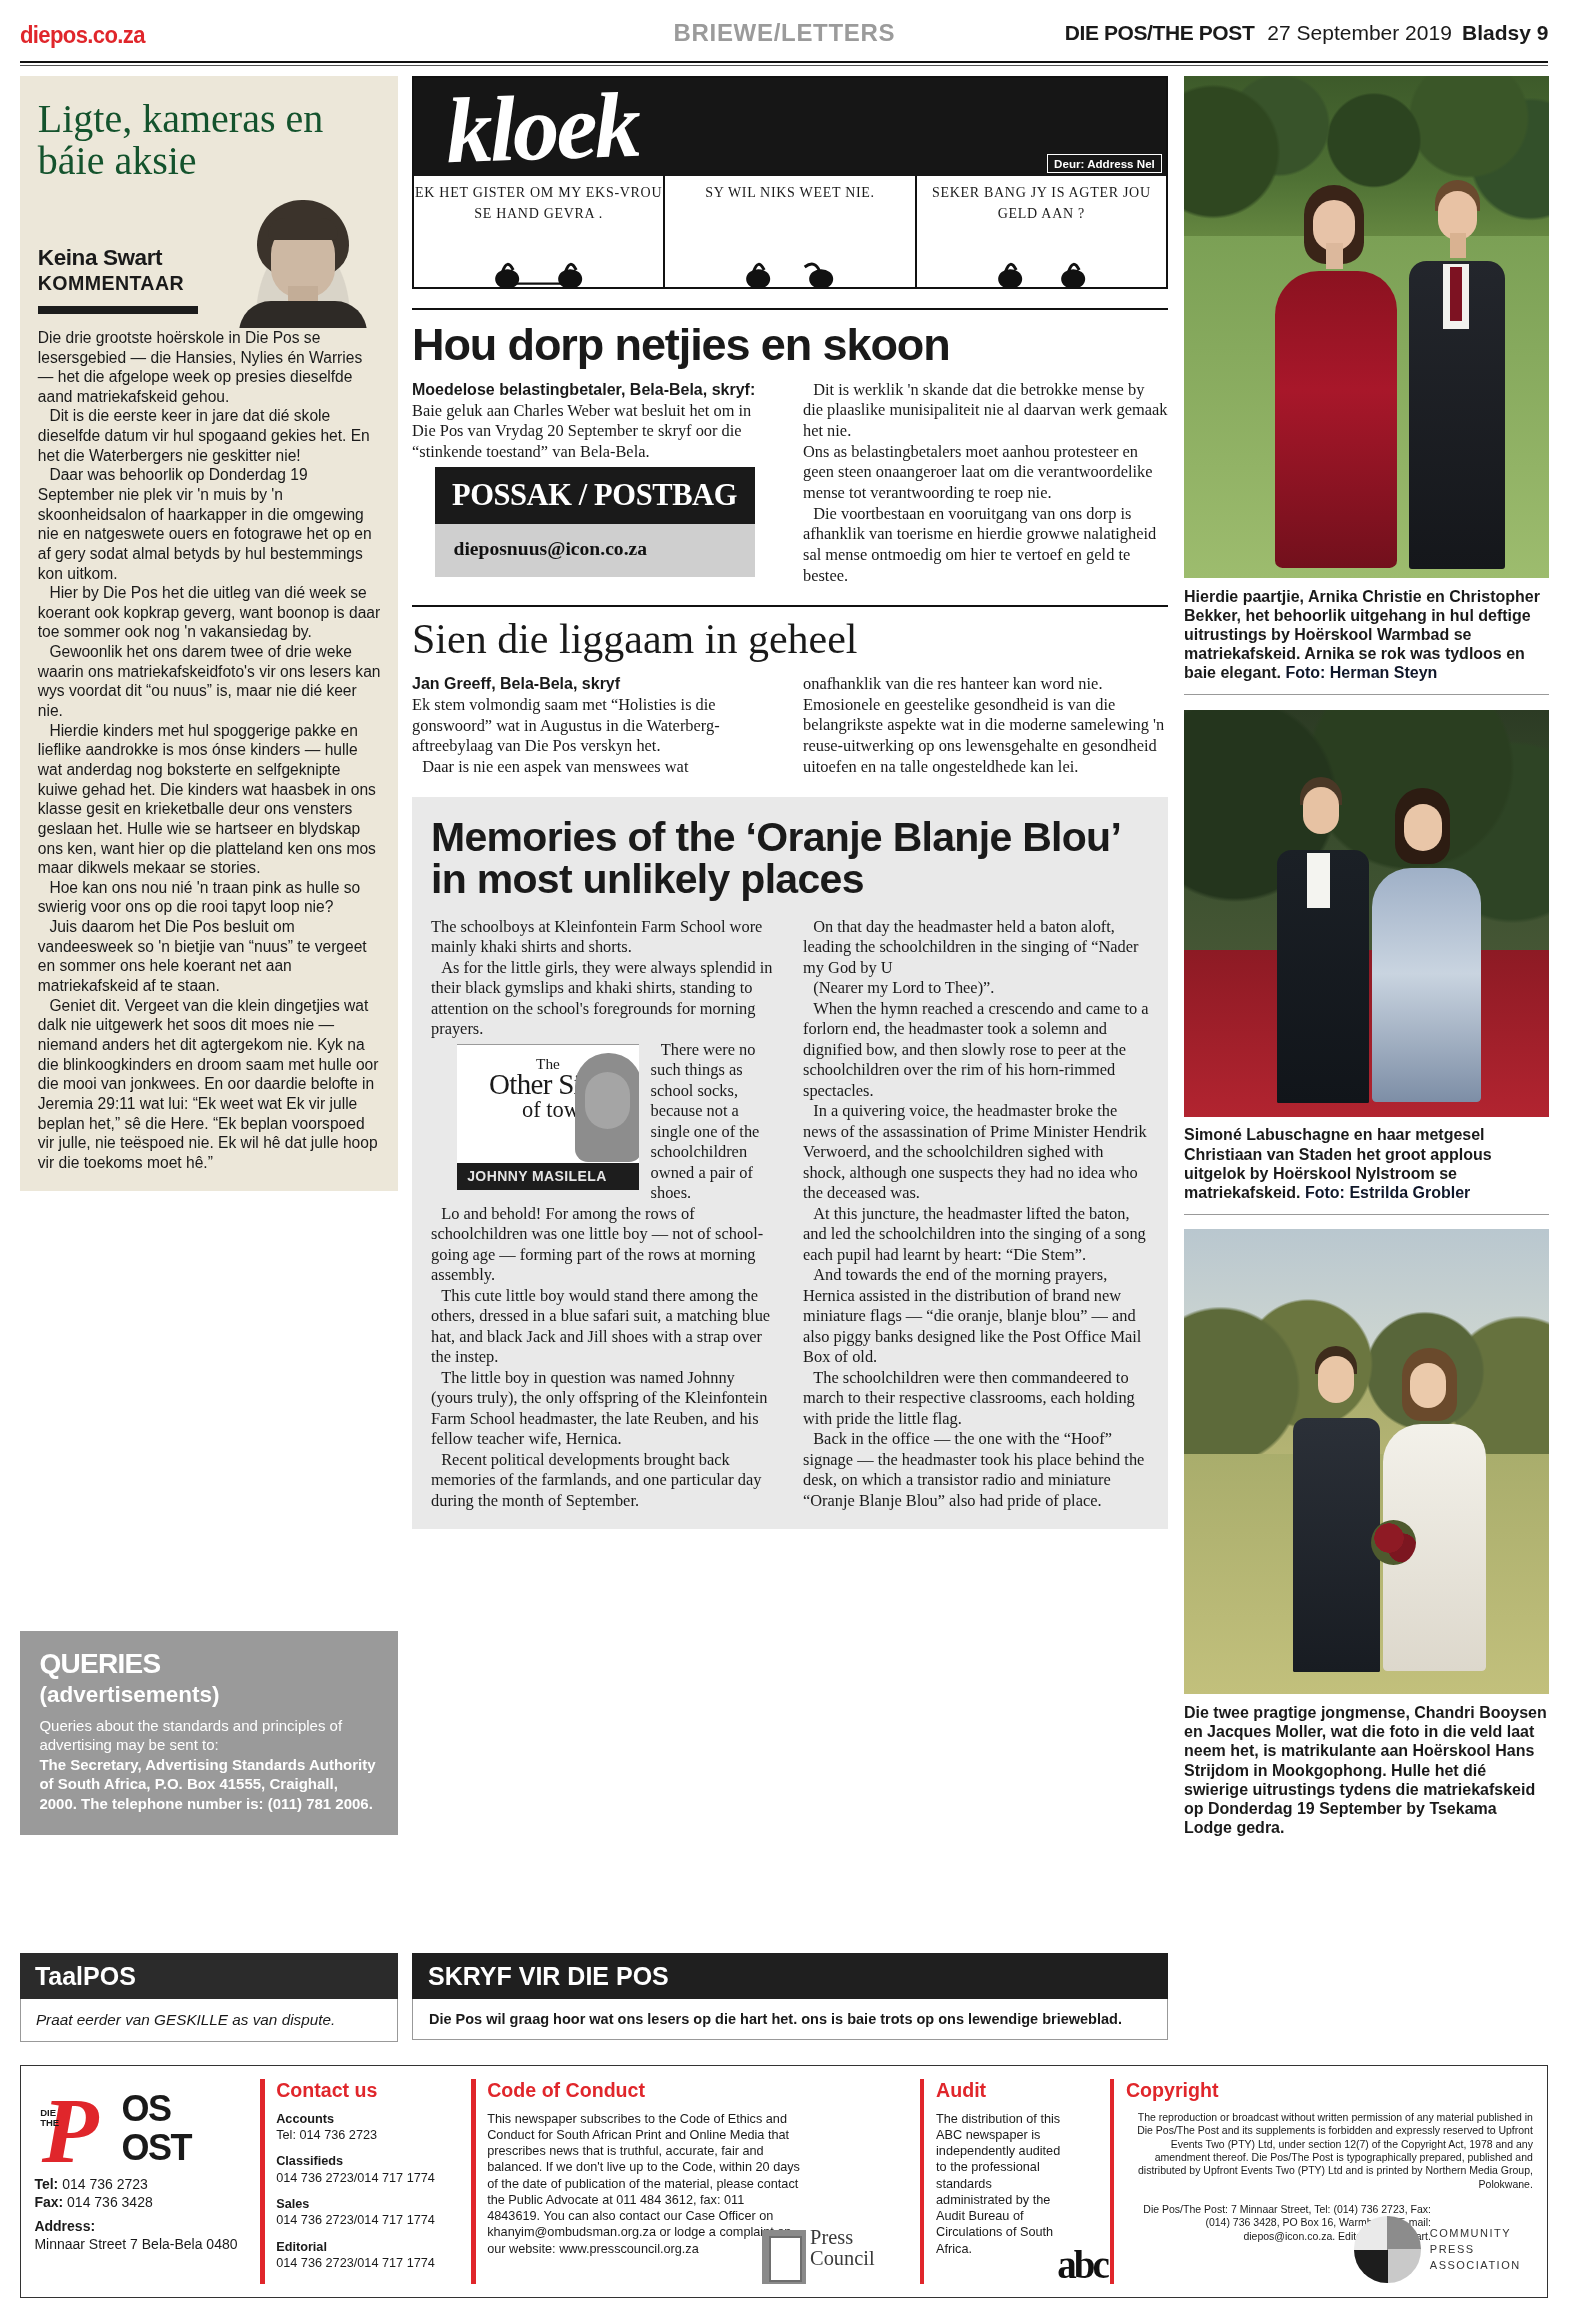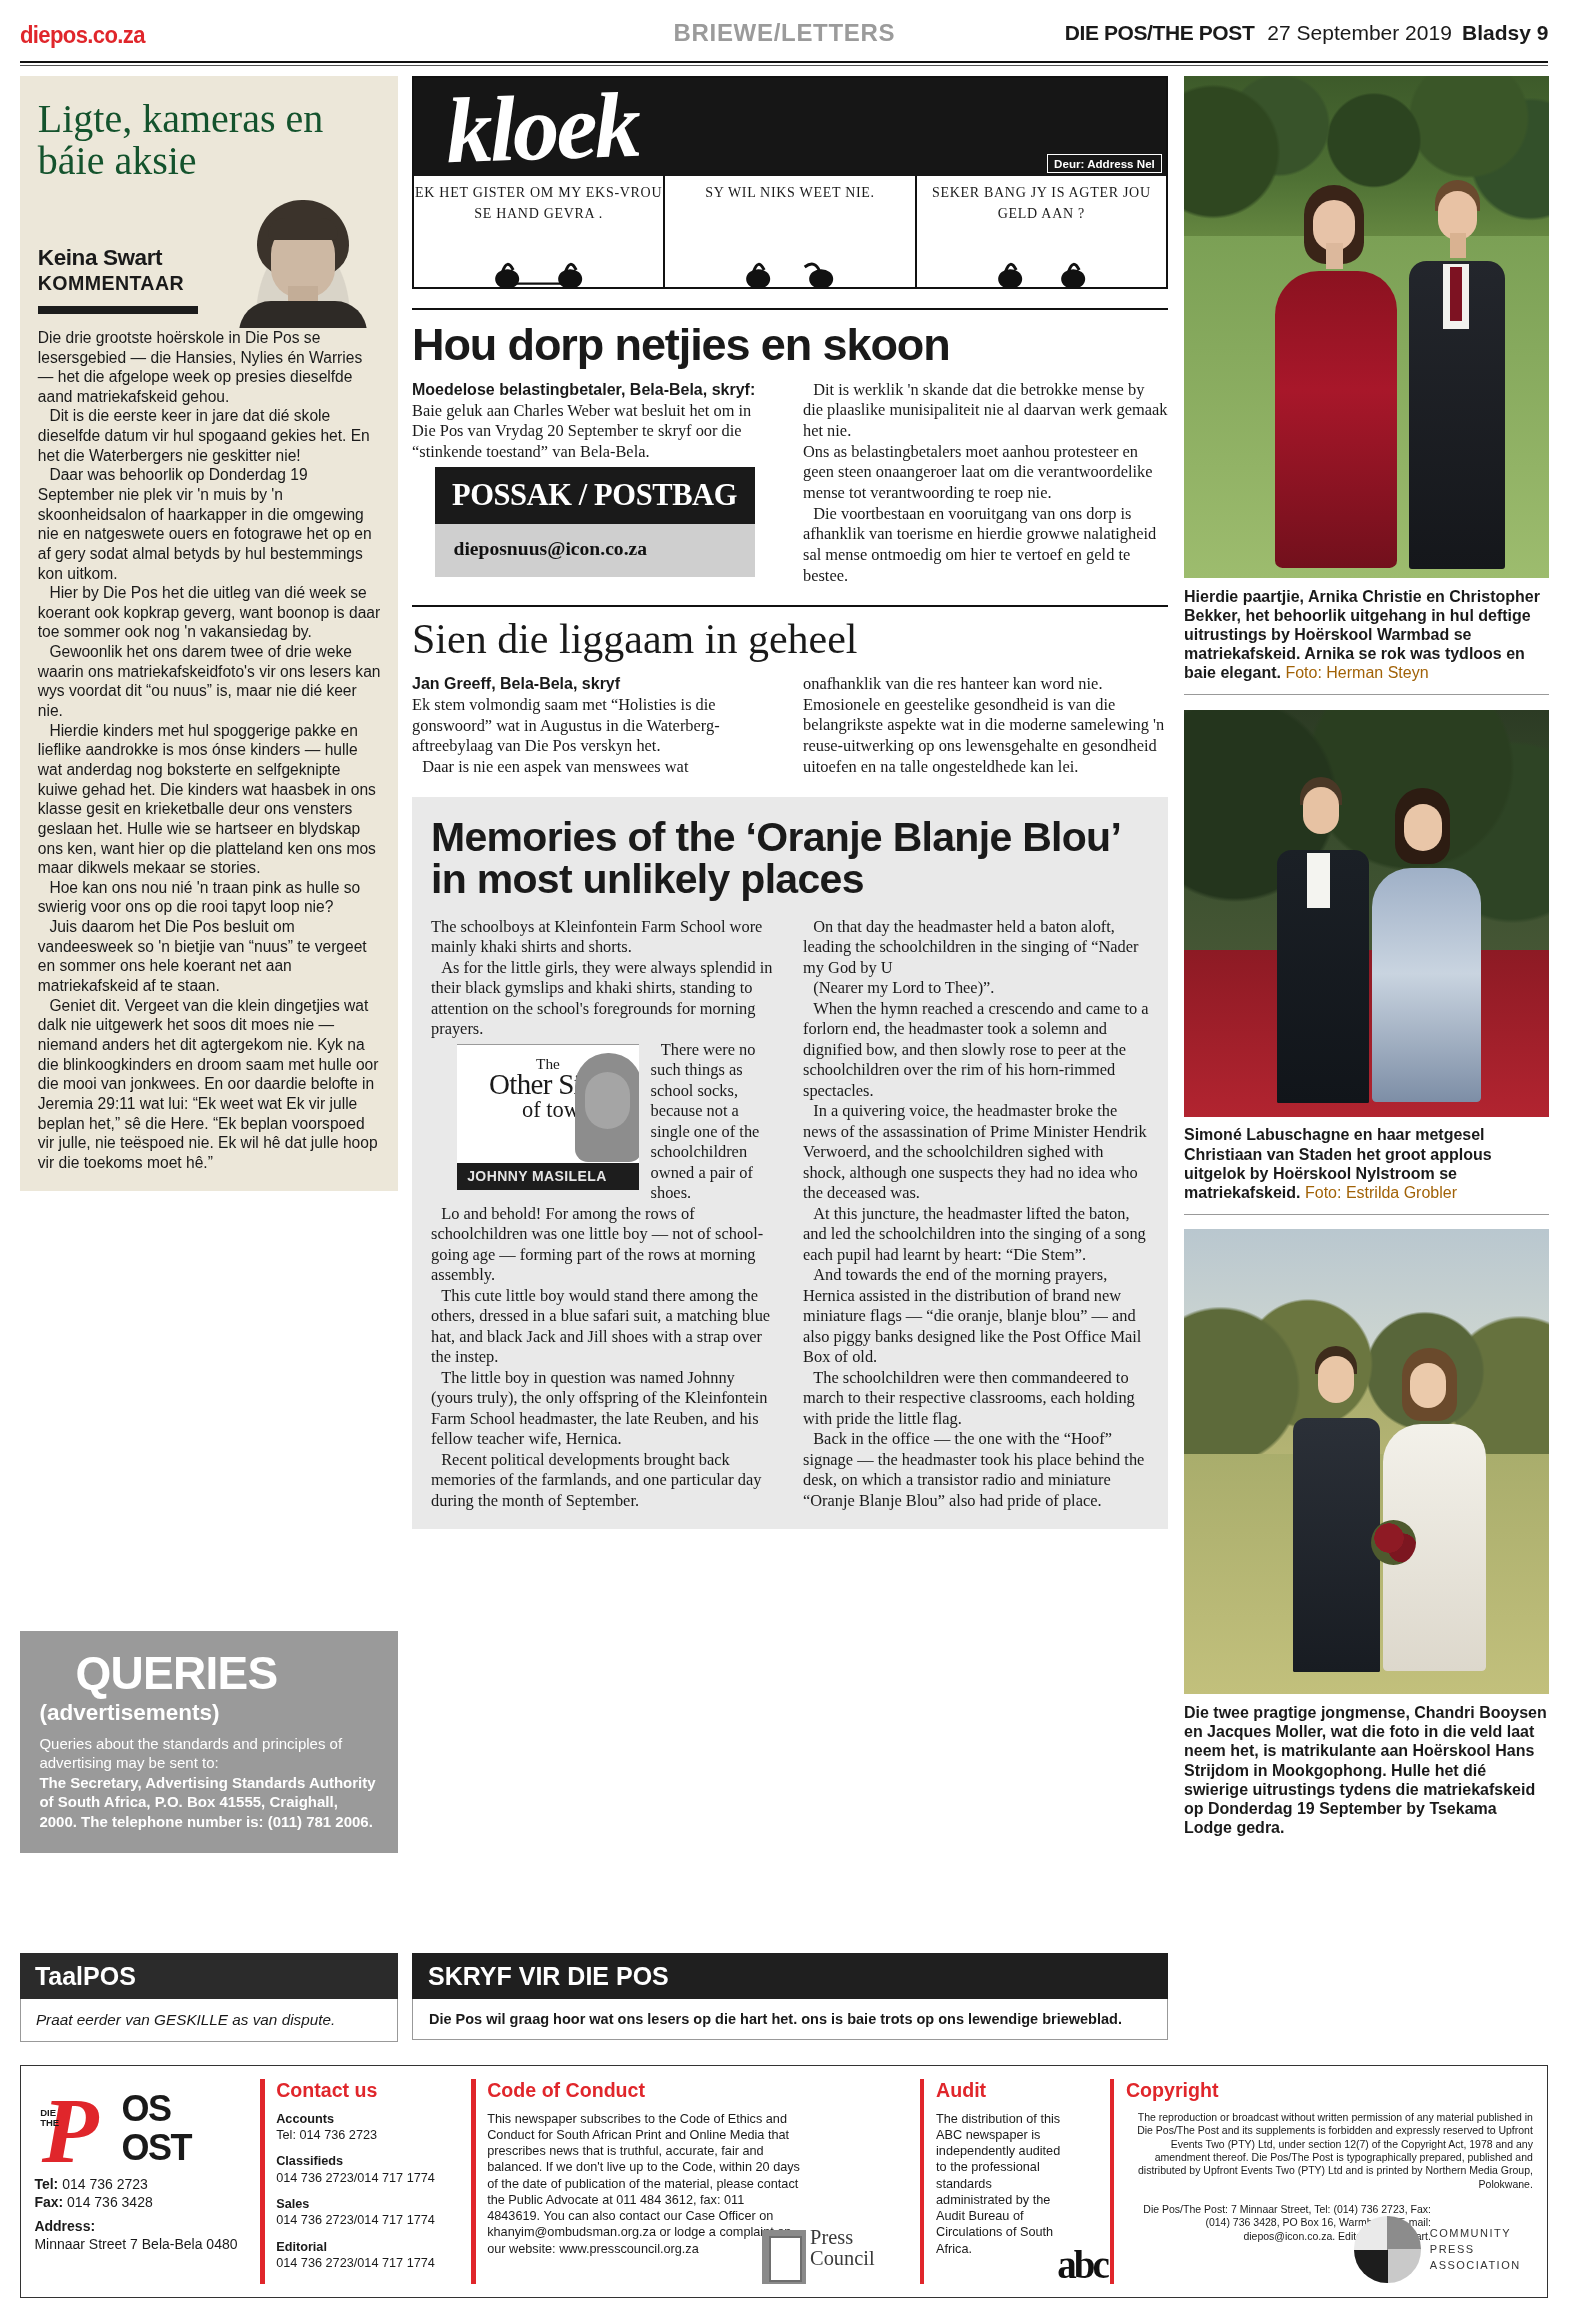--- a/index.html
+++ b/index.html
@@ -32,21 +32,21 @@
   .ap-neck{position:absolute;left:50%;top:96px;width:30.5px;height:22px;margin-left:-15.3px;background:#c3ad97;}
   .ap-body{position:absolute;left:50%;top:111px;width:128px;height:32px;margin-left:-64px;background:#2e2a26;border-radius:51px 51px 0 0;}
   .author-name{position:absolute;left:0;top:55px;font-size:22.5px;font-weight:bold;letter-spacing:-0.4px;}
   .author-role{position:absolute;left:0;top:82px;font-size:19.6px;font-weight:bold;letter-spacing:0.4px;}
   .author-bar{position:absolute;left:0;top:116px;width:160px;height:8px;background:#1c1c1c;}
   .lc-body p{font-family:"Liberation Sans",sans-serif;font-size:15.6px;line-height:1.26;margin:0;text-indent:0;}
   .lc-body p+p{text-indent:11.6px;}
 
   
   .queries{position:absolute;left:20.4px;top:1631px;width:378px;background:#9a9a9a;color:#fff;box-sizing:border-box;padding:19px 19px 22px 19px;}
-  .q-title{font-size:46px;font-weight:bold;letter-spacing:-0.7px;line-height:1;margin-left:36px;}
+  .q-title{font-size:28px;font-weight:bold;letter-spacing:-0.7px;line-height:1;}
   .q-sub{font-size:22.5px;font-weight:bold;margin-top:4.4px;}
   .q-text{font-size:15px;line-height:1.3;margin-top:7.3px;}
   .q-bold{font-size:15px;line-height:1.3;font-weight:bold;}
 
   
   .taalpos{position:absolute;left:20.4px;top:1953px;width:378px;}
   .tp-head{background:#2b2b2b;color:#fff;font-size:25px;font-weight:bold;padding:8.7px 14.5px;box-sizing:border-box;}
   .tp-body{border:0.7px solid #999;border-top:0;font-size:15.3px;padding:11.6px 14.5px;box-sizing:border-box;font-style:italic;}
 
   
@@ -97,21 +97,21 @@
 
   
   .skryf{position:absolute;left:412px;top:1953px;width:756px;}
   .sk-head{background:#1f1f1f;color:#fff;font-size:25px;font-weight:bold;padding:8.7px 16px;box-sizing:border-box;}
   .sk-body{border:0.7px solid #999;border-top:0;font-size:14.5px;font-weight:bold;padding:11.6px 16px;box-sizing:border-box;}
 
   
   .rcol{position:absolute;left:1184px;top:76px;width:365px;}
   .photo{width:365px;position:relative;overflow:hidden;}
   .cap{font-size:16px;font-weight:bold;line-height:1.2;margin-top:8.7px;}
-  .cap .credit{font-weight:normal;color:#a16207;}
+  .cap .credit{font-weight:bold;color:#0f172a;}
   .cap-rule{border-top:1.5px solid #999;margin:11.6px 0 0 0;}
 
   
   .ph1{height:502px;background:
      linear-gradient(#8fae63 0 100%);}
   .ph1 .sky{position:absolute;left:0;top:0;width:100%;height:182px;background:linear-gradient(#3d5a2a,#4e7034 55%,#6d8f45);}
   .ph1 .trees{position:absolute;left:0;top:0;width:100%;height:189px;background:
       radial-gradient(circle at 8% 40%,#2f4720 0 18%,rgba(0,0,0,0) 19%),
       radial-gradient(circle at 26% 26%,#38532a 0 16%,rgba(0,0,0,0) 17%),
       radial-gradient(circle at 52% 34%,#2c4420 0 20%,rgba(0,0,0,0) 21%),

